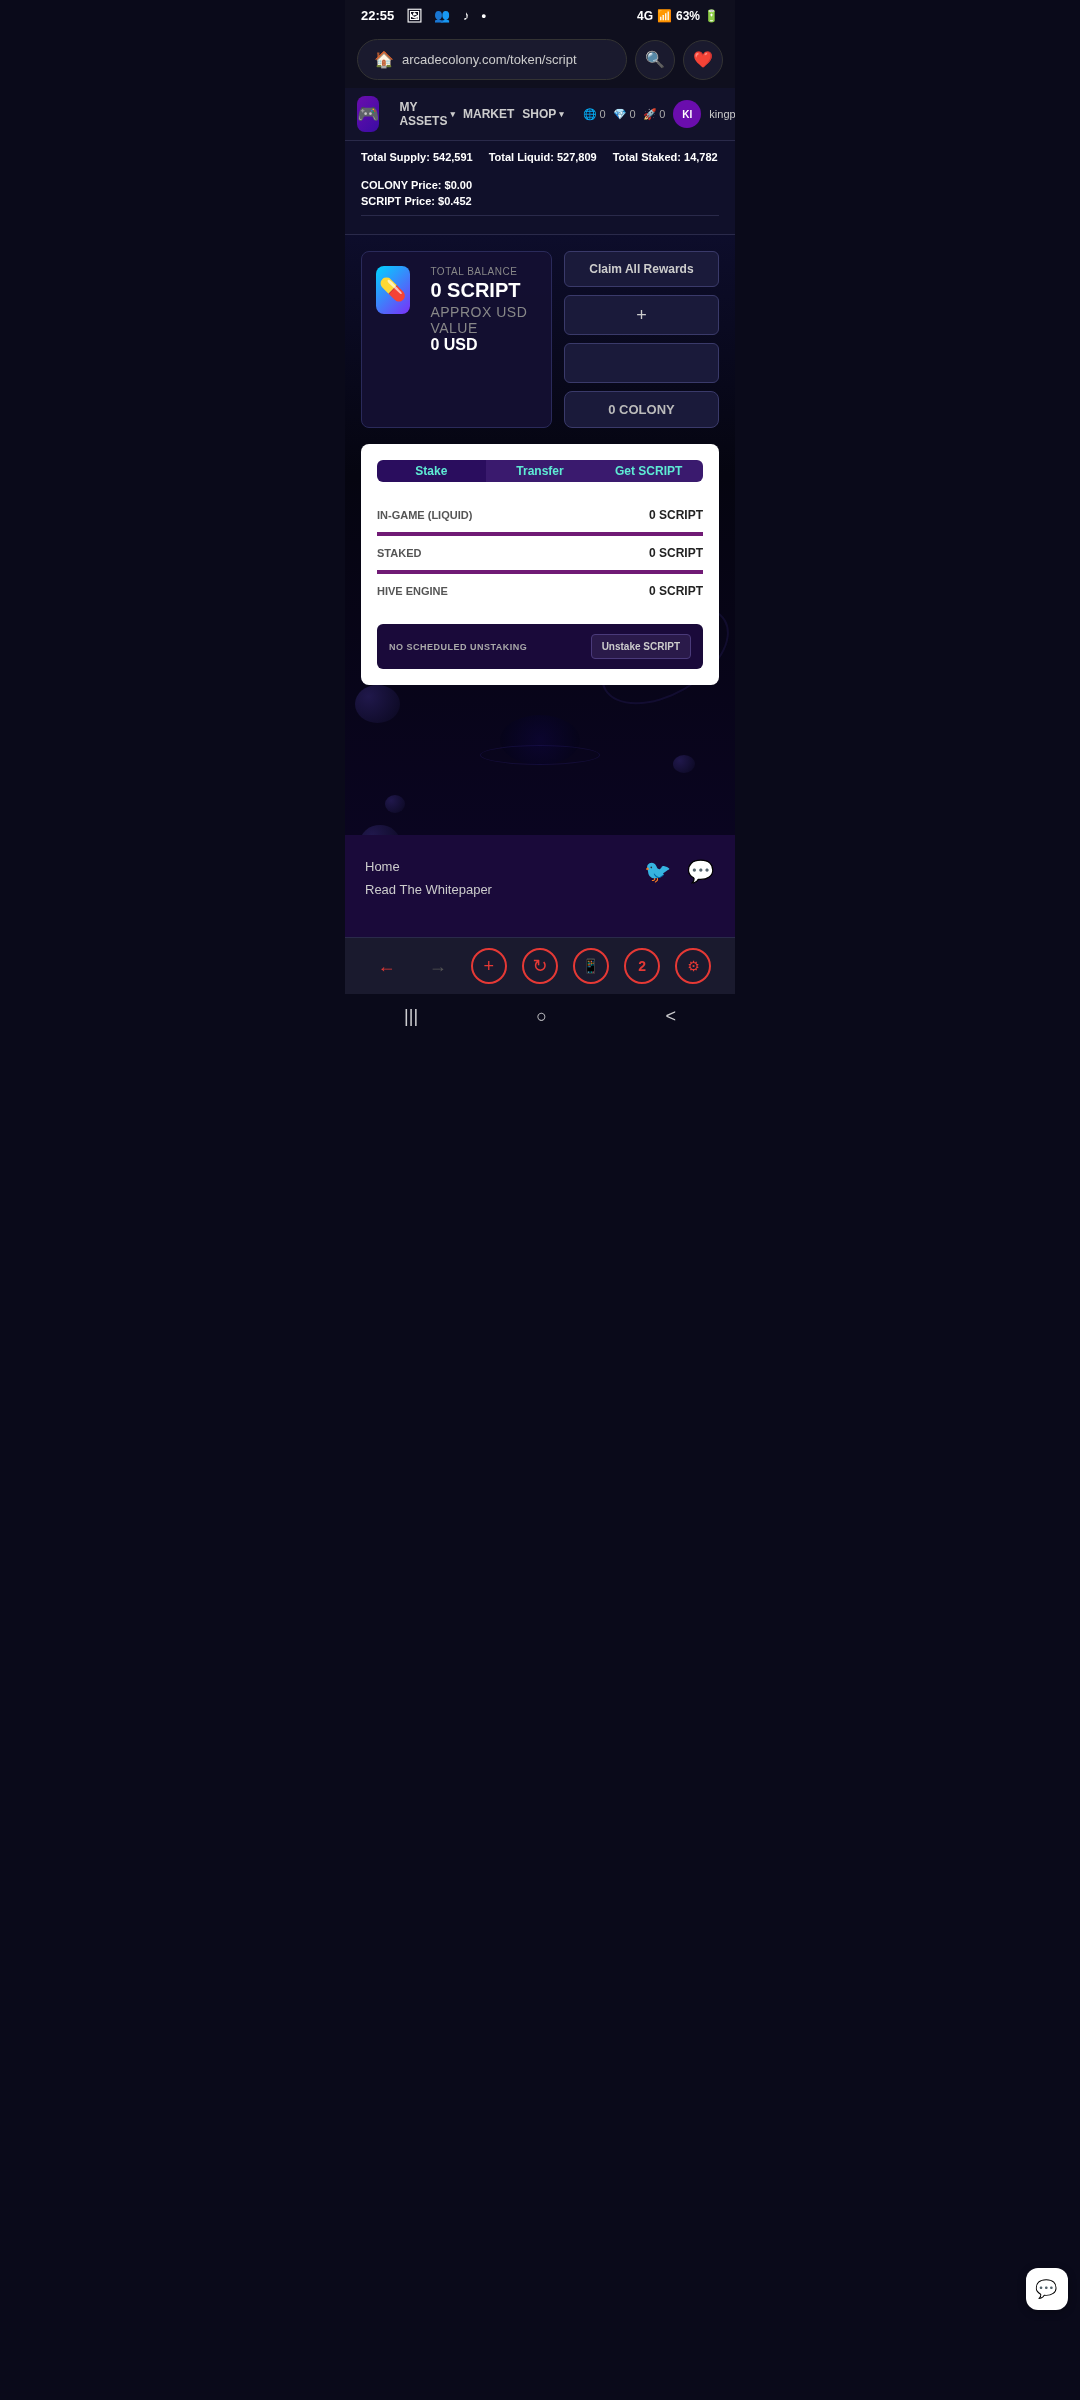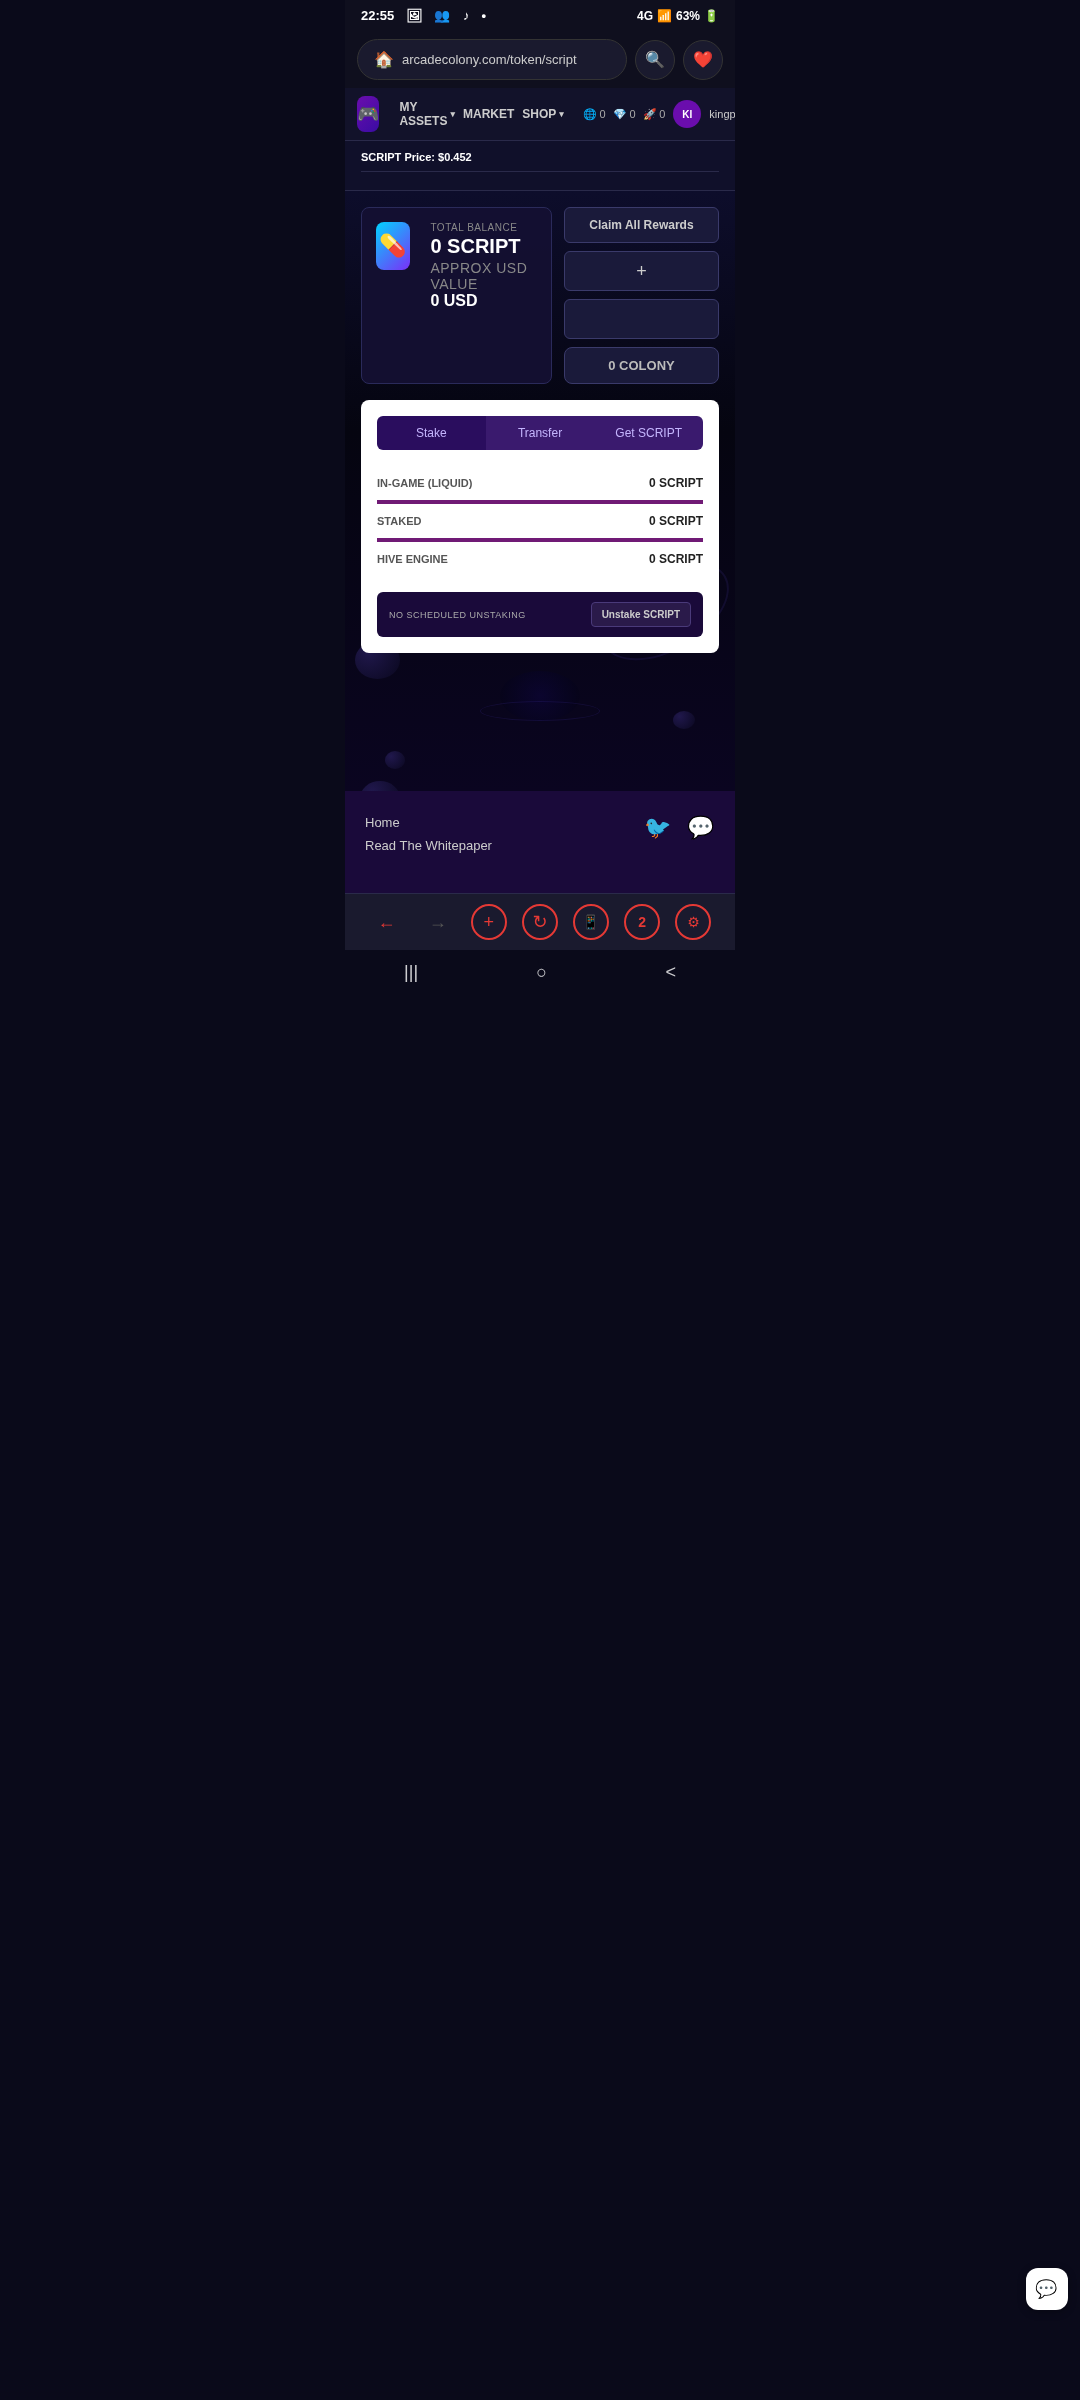--- a/index.html
+++ b/index.html
@@ -223,25 +223,25 @@
       z-index: 2;
     }
     .token-tabs {
       display: flex;
       gap: 0;
       margin-bottom: 16px;
     }
     .token-tab {
       flex: 1;
       background: #3a1a6e;
-      color: #c4b5fd;
+      color: #5eead4;
       border: none;
-      padding: 10px;
+      padding: 4px;
       font-size: 12px;
-      font-weight: 400;
+      font-weight: 700;
       cursor: pointer;
       text-align: center;
     }
     .token-tab:first-child { border-radius: 6px 0 0 6px; }
     .token-tab:last-child { border-radius: 0 6px 6px 0; }
     .token-tab.active { background: #2a0d5e; }
 
     .token-rows { margin-bottom: 16px; }
     .token-row {
       display: flex;
@@ -255,21 +255,21 @@
     .token-row-value { color: #222; font-size: 12px; font-weight: 700; }
 
     .unstake-row {
       background: #1a0a3a;
       border-radius: 6px;
       padding: 10px 12px;
       display: flex;
       justify-content: space-between;
       align-items: center;
     }
-    .unstake-label { color: #aaa; font-size: 9px; font-weight: 400; text-transform: uppercase; letter-spacing: 0.5px; }
+    .unstake-label { color: #aaa; font-size: 9px; font-weight: 700; text-transform: uppercase; letter-spacing: 0.5px; }
     .unstake-btn {
       background: #2a1a4a;
       border: 1px solid #4a3a7a;
       border-radius: 4px;
       color: #ccc;
       padding: 6px 10px;
       font-size: 10px;
       font-weight: 600;
       cursor: pointer;
     }
@@ -406,20 +406,38 @@
       <span>0</span>
     </div>
     <div class="nav-avatar">
       <span>KI</span>
     </div>
     <span class="nav-username">kingparvez</span>
   </div>
 </div>
 
 <div class="stats-bar">
+  <div class="stats-row1">
+    <div class="stat-item">
+      <span>Total Supply:</span>
+      <span>542,591</span>
+    </div>
+    <div class="stat-item">
+      <span>Total Liquid:</span>
+      <span>527,809</span>
+    </div>
+    <div class="stat-item">
+      <span>Total Staked:</span>
+      <span>14,782</span>
+    </div>
+    <div class="stat-item">
+      <span>COLONY Price:</span>
+      <span>$0.00</span>
+    </div>
+  </div>
   <div class="stats-row2">
     <div class="stat-item">
       <span>SCRIPT Price:</span>
       <span>$0.452</span>
     </div>
   </div>
   <hr class="divider-line">
 </div>
 
 <div class="main-content">

